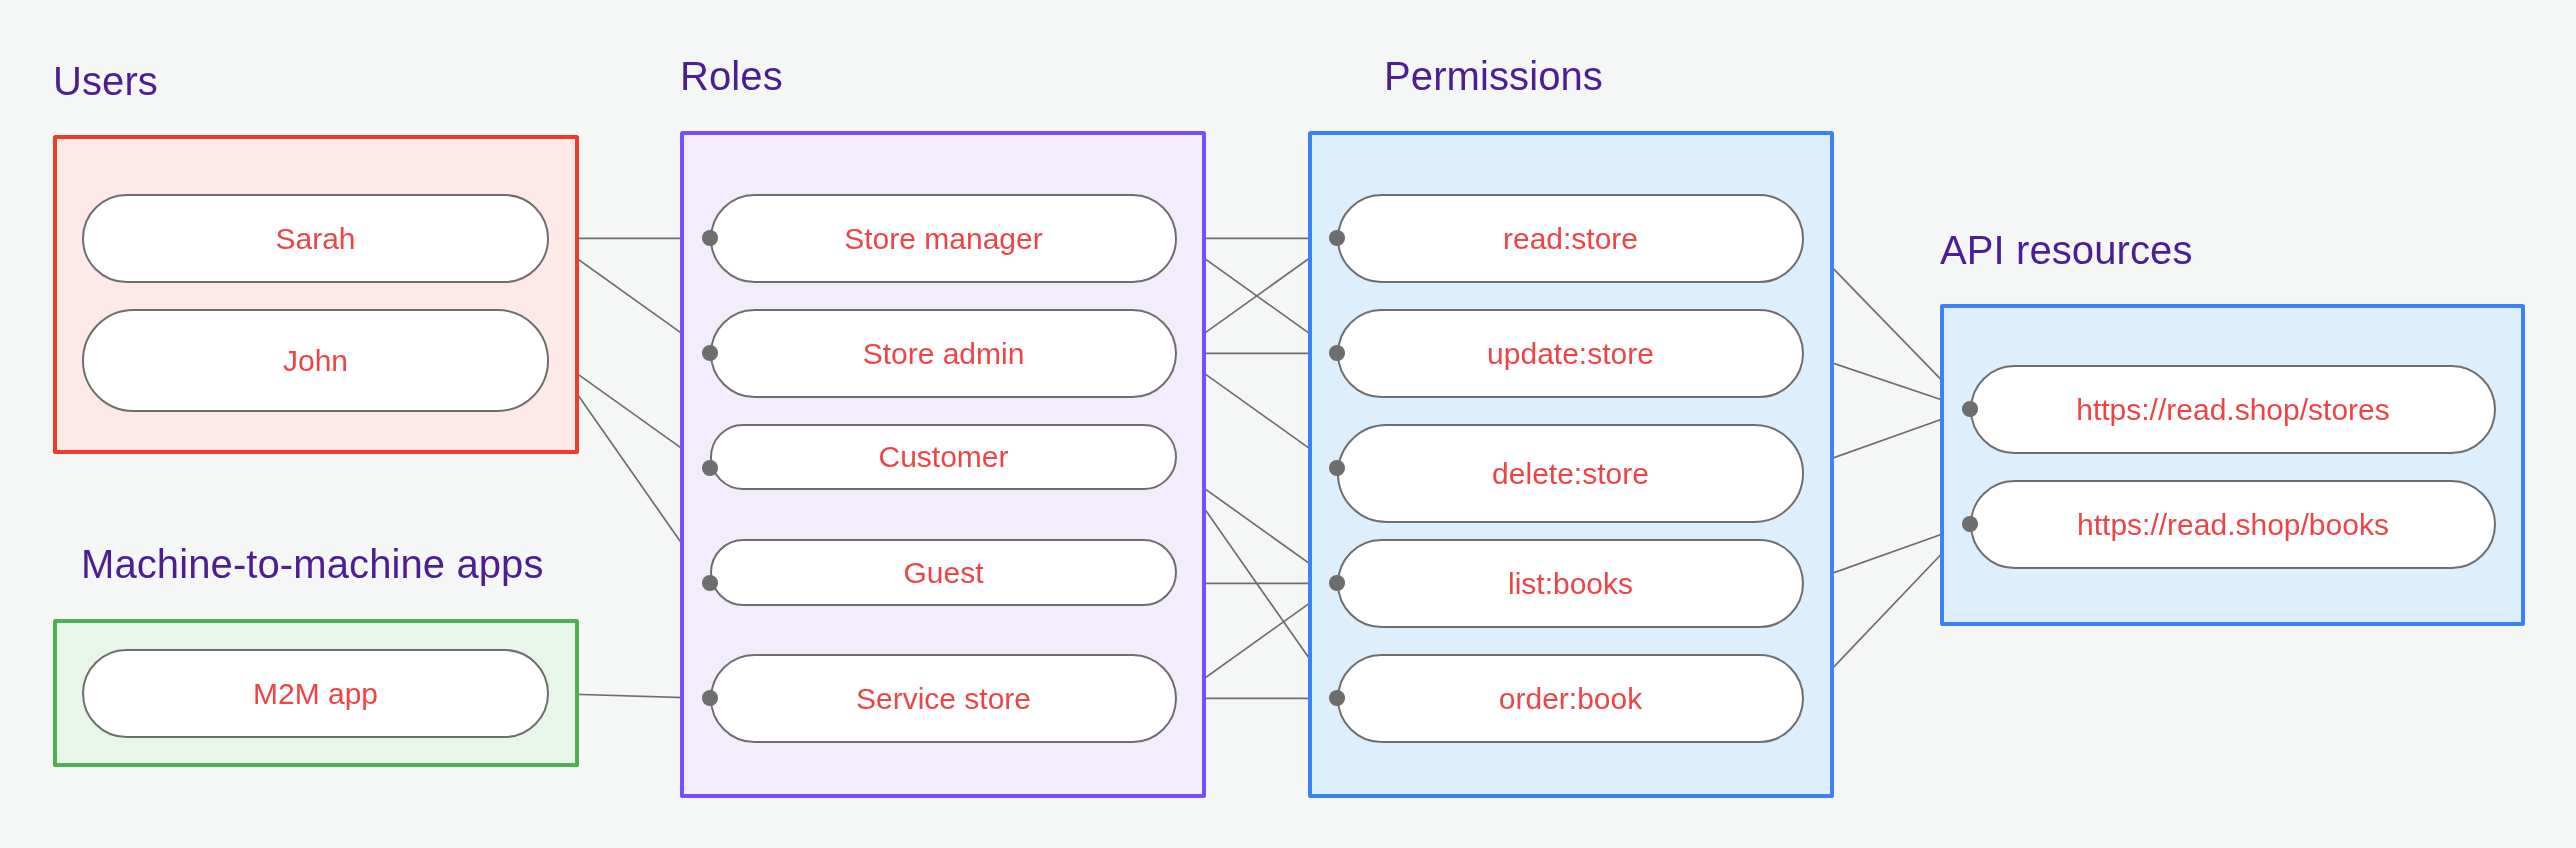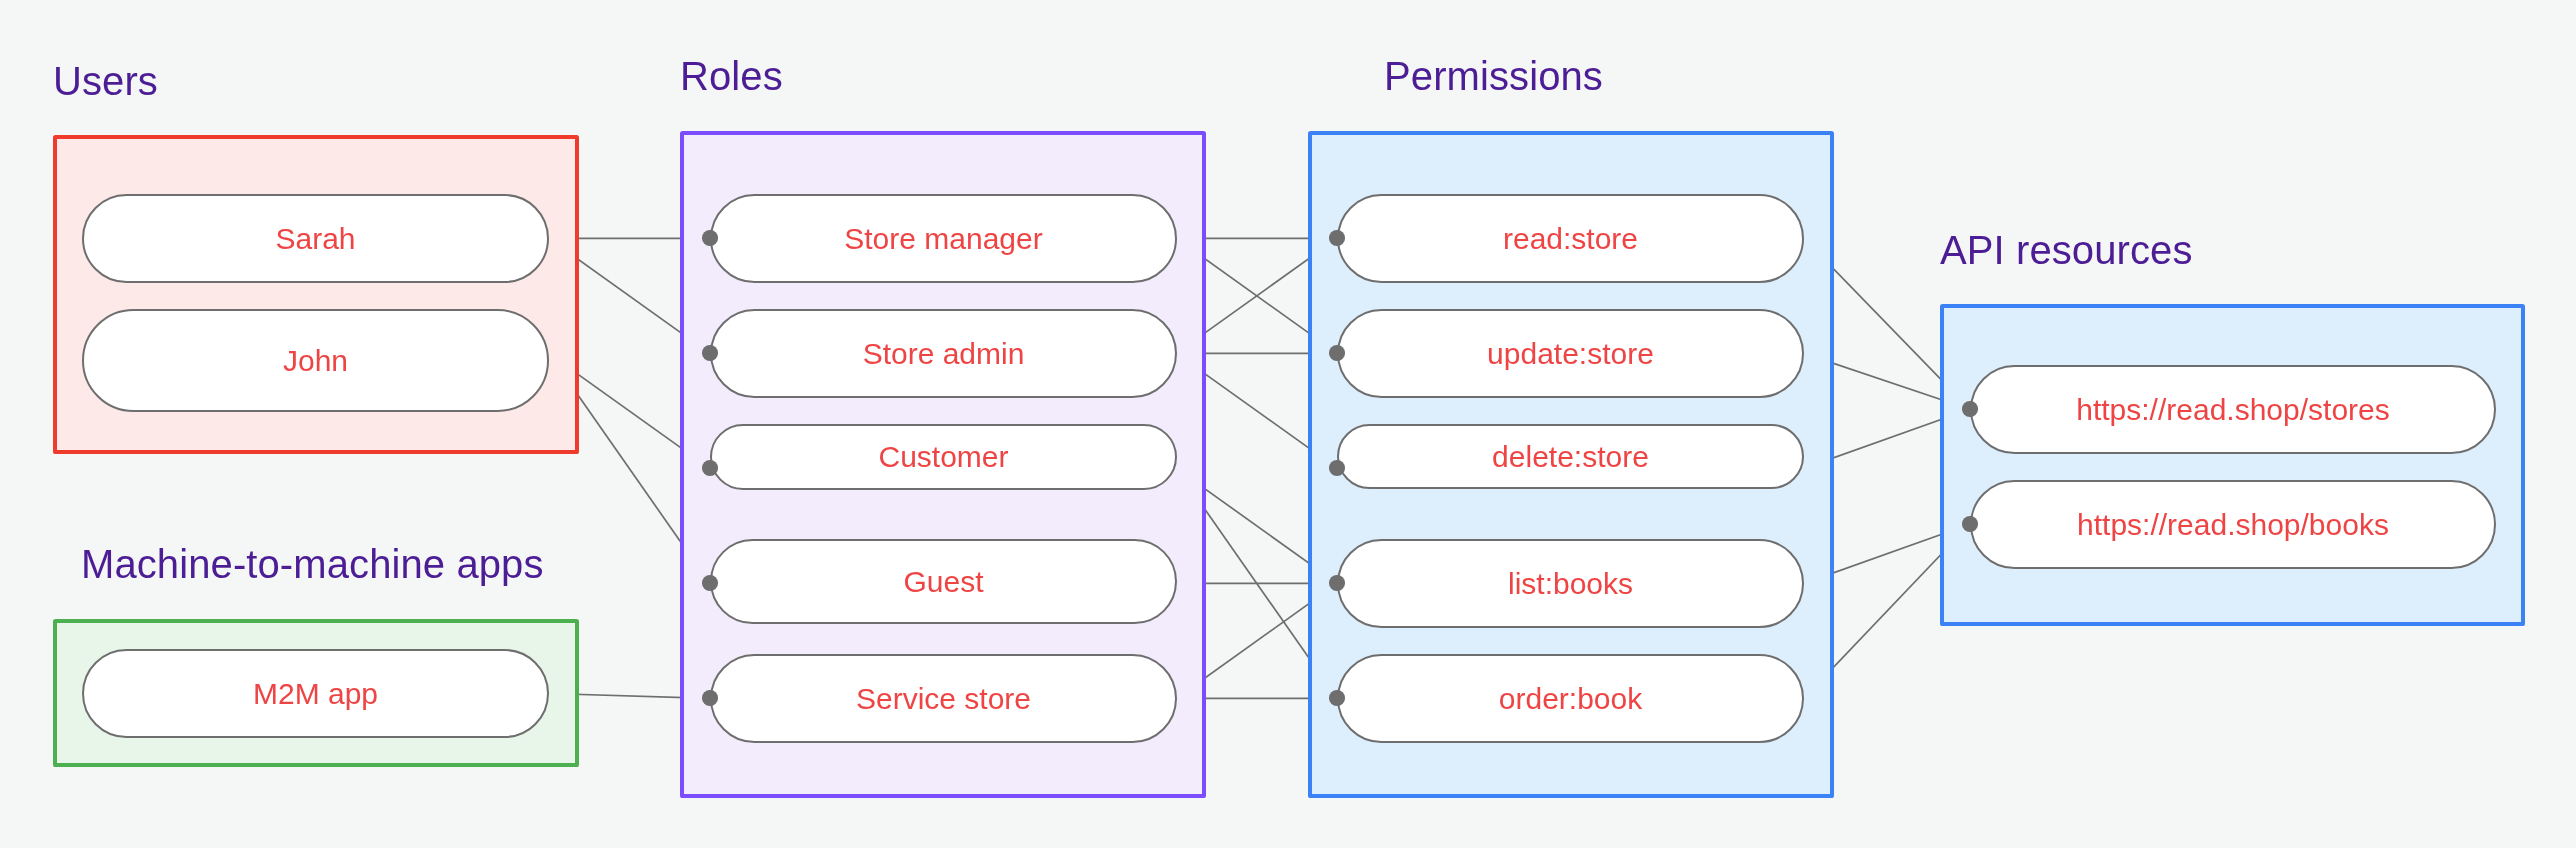--- a/index.html
+++ b/index.html
@@ -99,27 +99,27 @@
       <div class="node" style="left: 82px; top: 194px; width: 467px; height: 89px; border-color: rgb(110, 110, 110); background: rgb(255, 255, 255);">Sarah</div>
       <div class="node" style="left: 82px; top: 309px; width: 467px; height: 103px; border-color: rgb(110, 110, 110); background: rgb(255, 255, 255);">John</div>
       <div class="group-title" style="left: 53px; top: 542px; margin-left: 28px;">Machine-to-machine apps</div>
       <div class="group-box" style="left: 53px; top: 619px; width: 526px; height: 148px; border-color: rgb(76, 175, 80); background: rgb(232, 246, 233);"></div>
       <div class="node" style="left: 82px; top: 649px; width: 467px; height: 89px; border-color: rgb(110, 110, 110); background: rgb(255, 255, 255);">M2M app</div>
       <div class="group-title" style="left: 680px; top: 54px;">Roles</div>
       <div class="group-box" style="left: 680px; top: 131px; width: 526px; height: 667px; border-color: rgb(124, 77, 255); background: rgb(243, 236, 253);"></div>
       <div class="node" style="left: 710px; top: 194px; width: 467px; height: 89px; border-color: rgb(110, 110, 110); background: rgb(255, 255, 255);">Store manager</div>
       <div class="node" style="left: 710px; top: 309px; width: 467px; height: 89px; border-color: rgb(110, 110, 110); background: rgb(255, 255, 255);">Store admin</div>
       <div class="node" style="left: 710px; top: 424px; width: 467px; height: 66px; border-color: rgb(110, 110, 110); background: rgb(255, 255, 255);">Customer</div>
-      <div class="node" style="left: 710px; top: 539px; width: 467px; height: 85px; border-color: rgb(110, 110, 110); background: rgb(255, 255, 255); text-align: right;">Guest</div>
+      <div class="node" style="left: 710px; top: 539px; width: 467px; height: 67px; border-color: rgb(110, 110, 110); background: rgb(255, 255, 255); text-align: right;">Guest</div>
       <div class="node" style="left: 710px; top: 654px; width: 467px; height: 89px; border-color: rgb(110, 110, 110); background: rgb(255, 255, 255);">Service store</div>
       <div class="group-title" style="left: 1384px; top: 54px;">Permissions</div>
       <div class="group-box" style="left: 1308px; top: 131px; width: 526px; height: 667px; border-color: rgb(59, 130, 246); background: rgb(221, 238, 253);"></div>
       <div class="node" style="left: 1337px; top: 194px; width: 467px; height: 89px; border-color: rgb(110, 110, 110); background: rgb(255, 255, 255);">read:store</div>
       <div class="node" style="left: 1337px; top: 309px; width: 467px; height: 89px; border-color: rgb(110, 110, 110); background: rgb(255, 255, 255);">update:store</div>
-      <div class="node" style="left: 1337px; top: 424px; width: 467px; height: 65px; border-color: rgb(110, 110, 110); background: rgb(255, 255, 255);">delete:store</div>
+      <div class="node" style="left: 1337px; top: 424px; width: 467px; height: 99px; border-color: rgb(110, 110, 110); background: rgb(255, 255, 255);">delete:store</div>
       <div class="node" style="left: 1337px; top: 539px; width: 467px; height: 89px; border-color: rgb(110, 110, 110); background: rgb(255, 255, 255);">list:books</div>
       <div class="node" style="left: 1337px; top: 654px; width: 467px; height: 89px; border-color: rgb(110, 110, 110); background: rgb(255, 255, 255);">order:book</div>
       <div class="group-title" style="left: 1940px; top: 228px;">API resources</div>
       <div class="group-box" style="left: 1940px; top: 304px; width: 585px; height: 322px; border-color: rgb(59, 130, 246); background: rgb(221, 238, 253);"></div>
       <div class="node" style="left: 1970px; top: 365px; width: 526px; height: 89px; border-color: rgb(110, 110, 110); background: rgb(255, 255, 255);">https://read.shop/stores</div>
       <div class="node" style="left: 1970px; top: 480px; width: 526px; height: 89px; border-color: rgb(110, 110, 110); background: rgb(255, 255, 255); text-align: center;">https://read.shop/books</div>
     </div>
 <div class="port" style="left: 710px; top: 238px; background: rgb(110, 110, 110);"></div>
     <div class="port" style="left: 710px; top: 353px; background: rgb(110, 110, 110);"></div>
     <div class="port" style="left: 710px; top: 468px; background: rgb(110, 110, 110);"></div>

